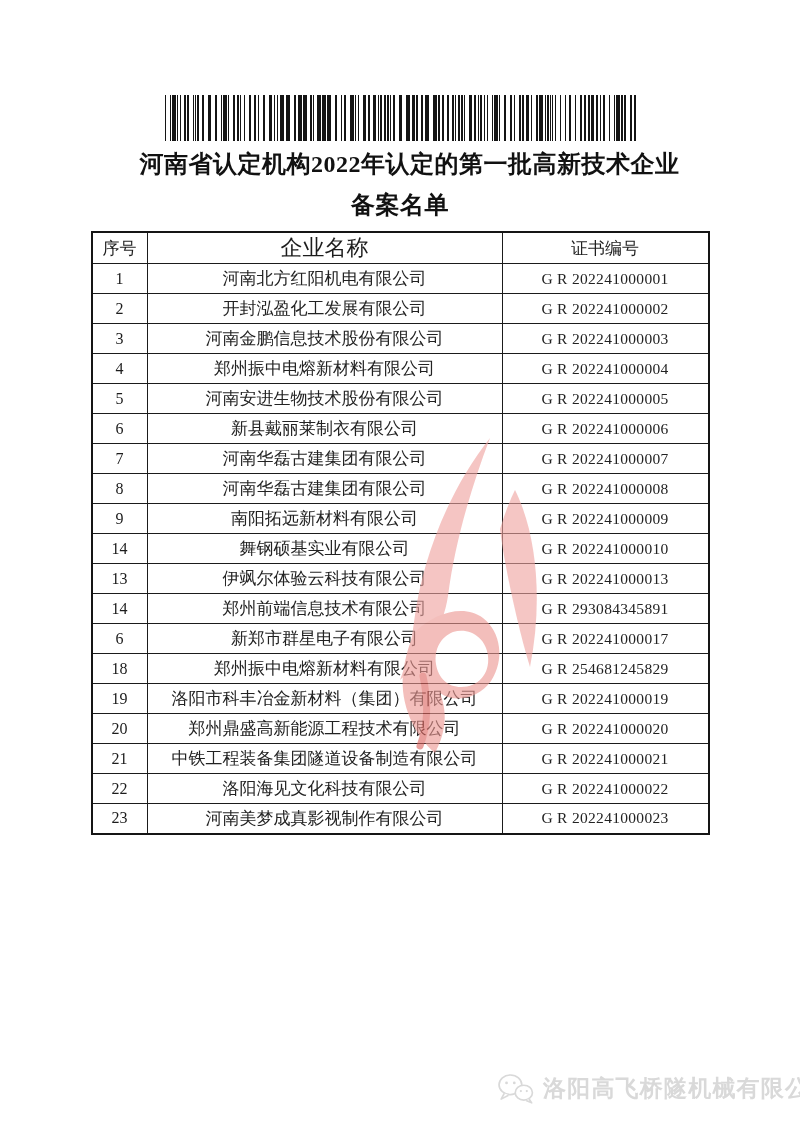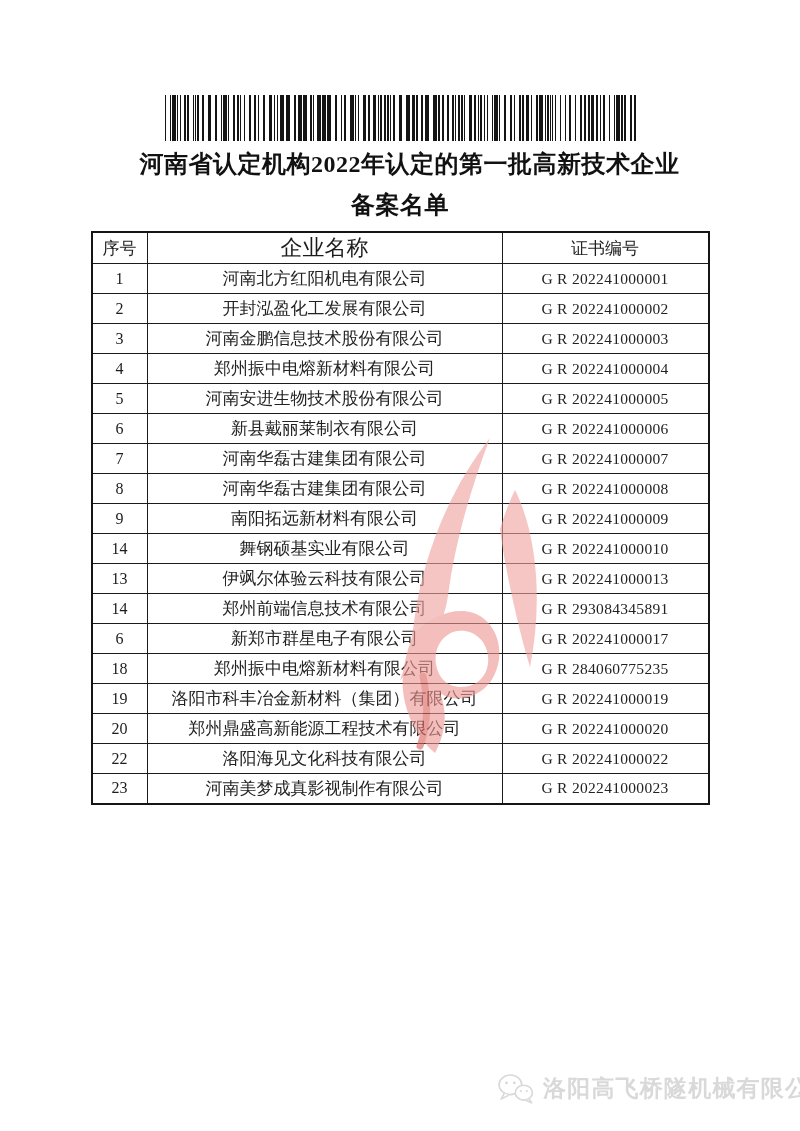--- a/index.html
+++ b/index.html
@@ -354,31 +354,36 @@
           <td class="cell-cert">G R 293084345891</td>
         </tr>
         <tr>
           <td class="cell-no">6</td>
           <td class="cell-company">新郑市群星电子有限公司</td>
           <td class="cell-cert">G R 202241000017</td>
         </tr>
         <tr>
           <td class="cell-no">18</td>
           <td class="cell-company">郑州振中电熔新材料有限公司</td>
-          <td class="cell-cert">G R 284060775235</td>
+          <td class="cell-cert">G R 254681245829</td>
         </tr>
         <tr>
           <td class="cell-no">19</td>
           <td class="cell-company">洛阳市科丰冶金新材料（集团）有限公司</td>
           <td class="cell-cert">G R 202241000019</td>
         </tr>
         <tr>
           <td class="cell-no">20</td>
           <td class="cell-company">郑州鼎盛高新能源工程技术有限公司</td>
           <td class="cell-cert">G R 202241000020</td>
+        </tr>
+        <tr>
+          <td class="cell-no">21</td>
+          <td class="cell-company">中铁工程装备集团隧道设备制造有限公司</td>
+          <td class="cell-cert">G R 202241000021</td>
         </tr>
         <tr>
           <td class="cell-no">22</td>
           <td class="cell-company">洛阳海见文化科技有限公司</td>
           <td class="cell-cert">G R 202241000022</td>
         </tr>
         <tr>
           <td class="cell-no">23</td>
           <td class="cell-company">河南美梦成真影视制作有限公司</td>
           <td class="cell-cert">G R 202241000023</td>

